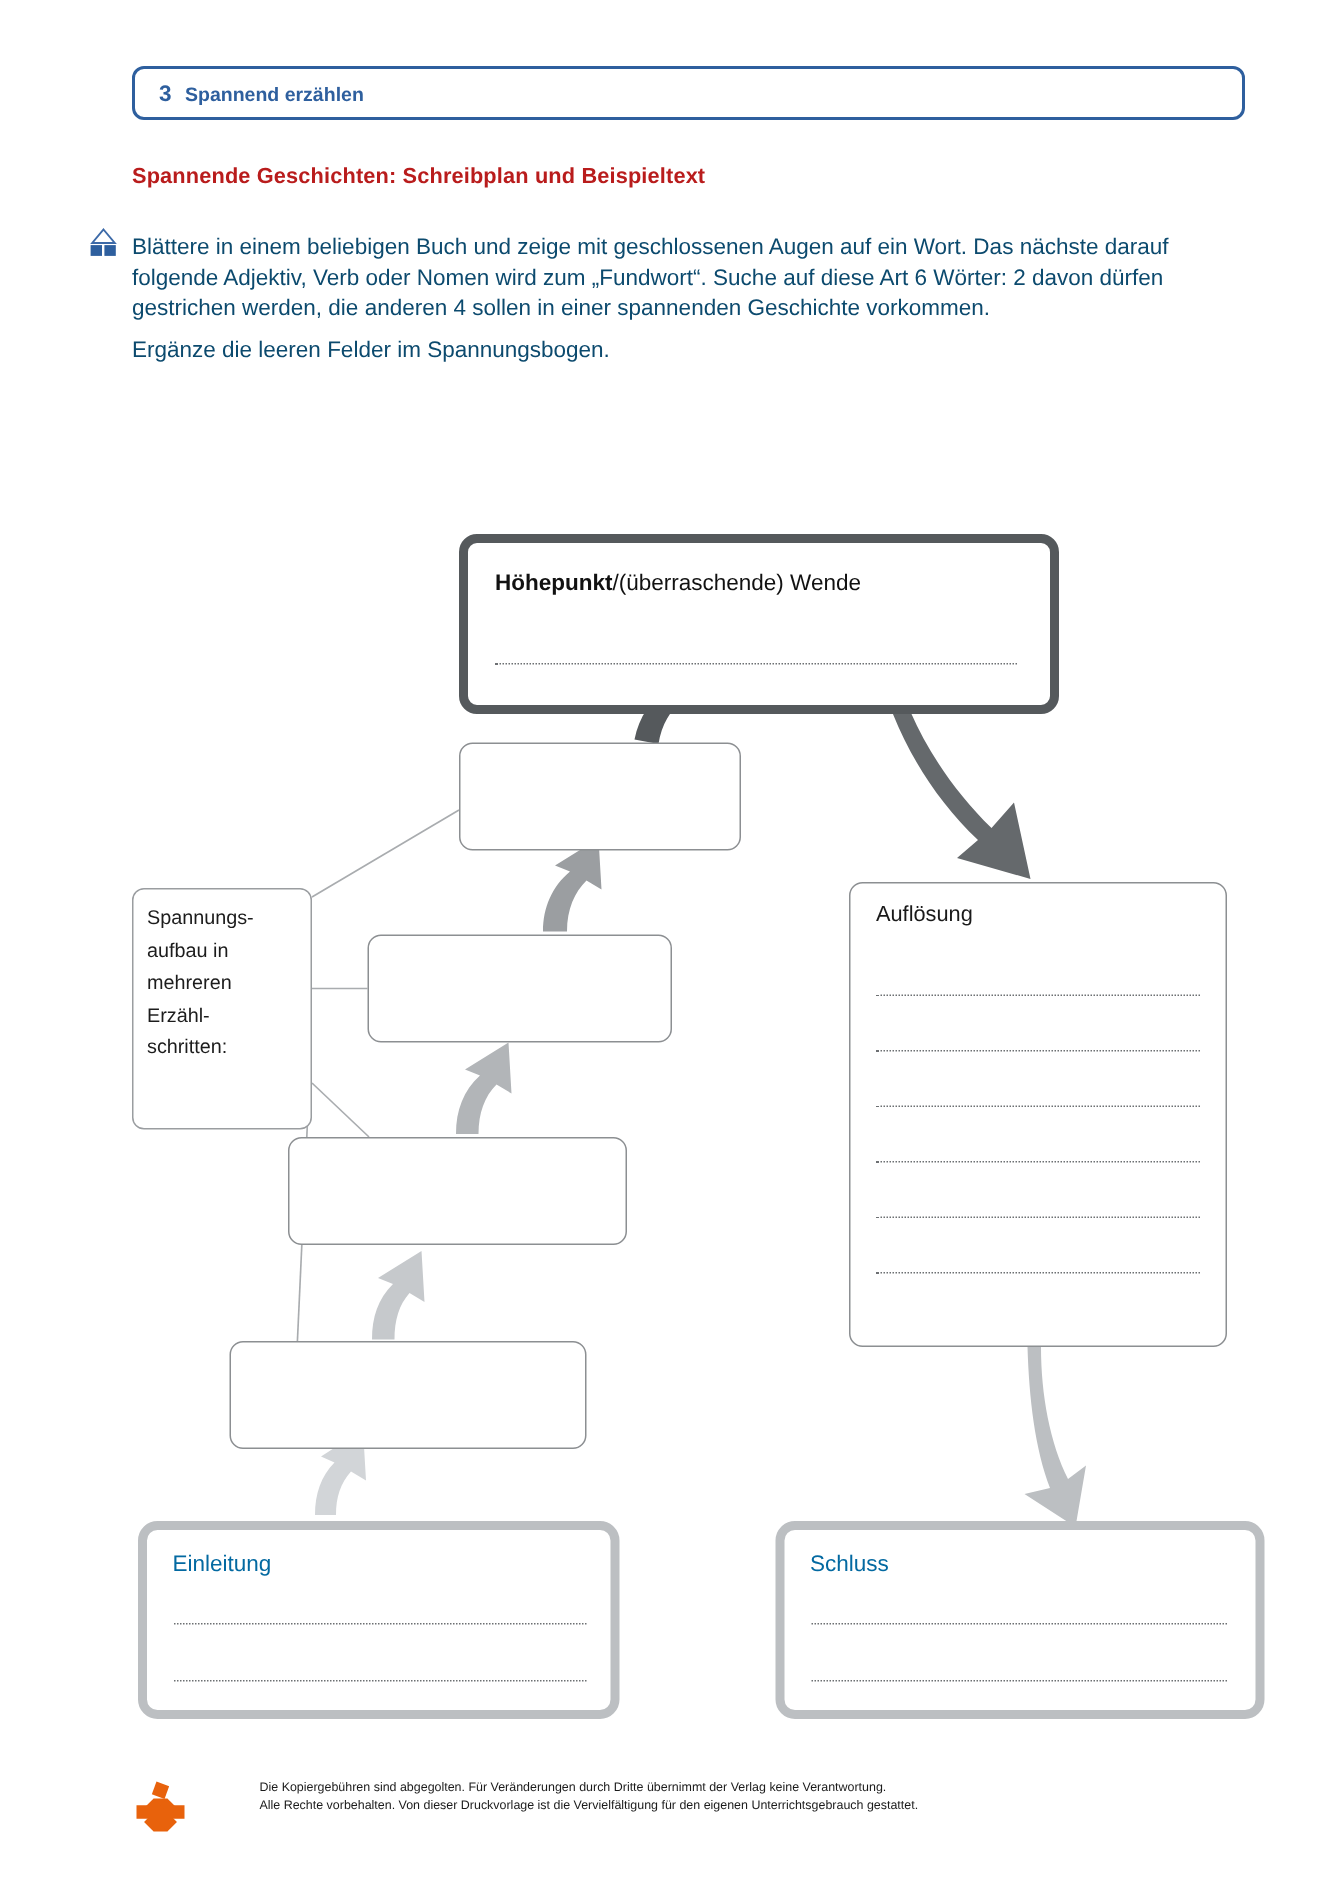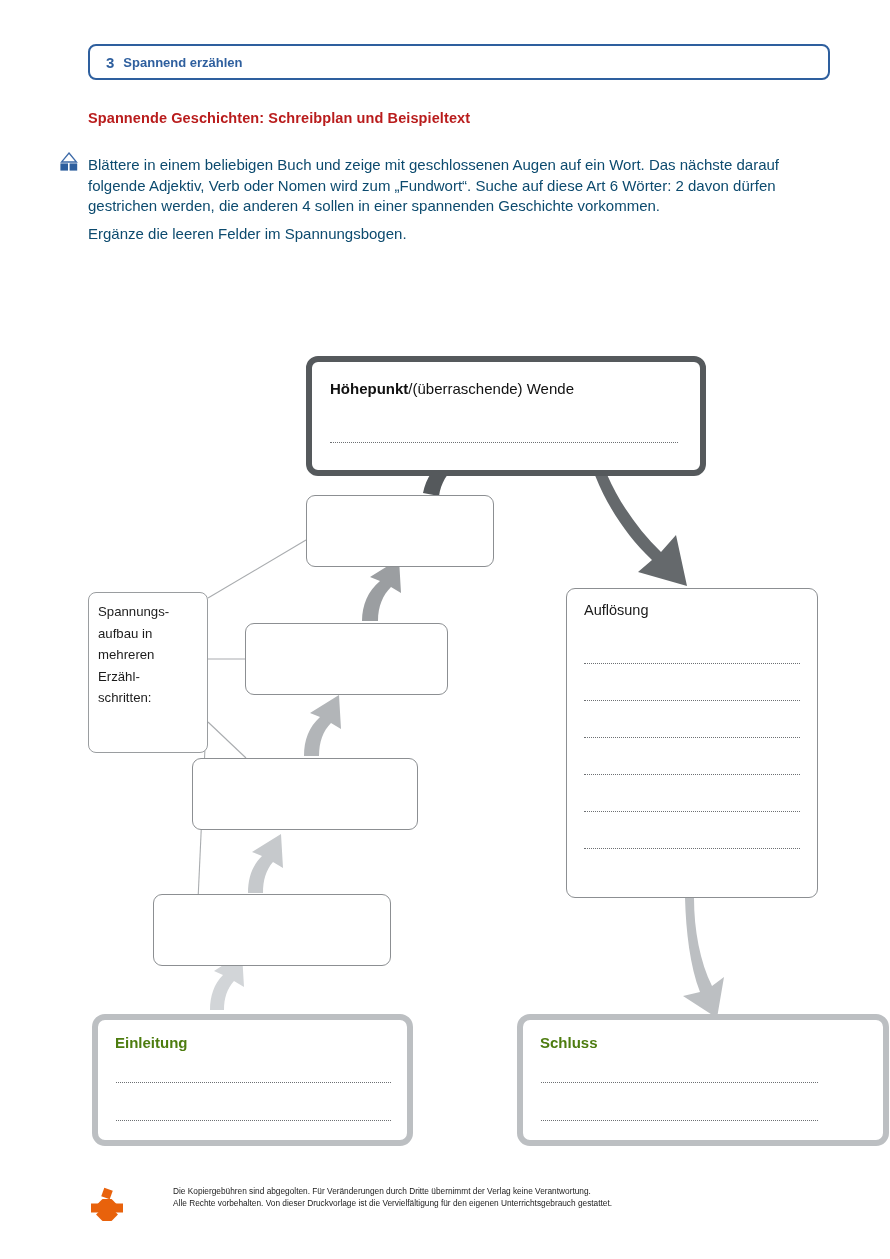--- a/index.html
+++ b/index.html
@@ -93,23 +93,23 @@
   }
   .box-aufloesung .bx-title{
     position:absolute;left:17px;top:13px;font-size:14.5px;color:#1a1a1a;
   }
 
   
   .box-thick-light{
     border:6px solid #bcbfc2;border-radius:13px;
   }
   .box-einleitung{left:92px;top:1014px;width:321px;height:132px;}
-  .box-schluss{left:517px;top:1014px;width:372px;height:132px;}
+  .box-schluss{left:517px;top:1014px;width:326px;height:132px;}
   .box-thick-light .bx-title{
-    position:absolute;left:17px;top:14px;font-size:15px;font-weight:bold;color:#4d7c0f;
+    position:absolute;left:17px;top:14px;font-size:15px;font-weight:normal;color:#0369a1;
   }
 
   
   .dline{
     position:absolute;height:0;
     border-bottom:1.6px dotted #6d7073;
   }
 
   
   .footer-logo{

